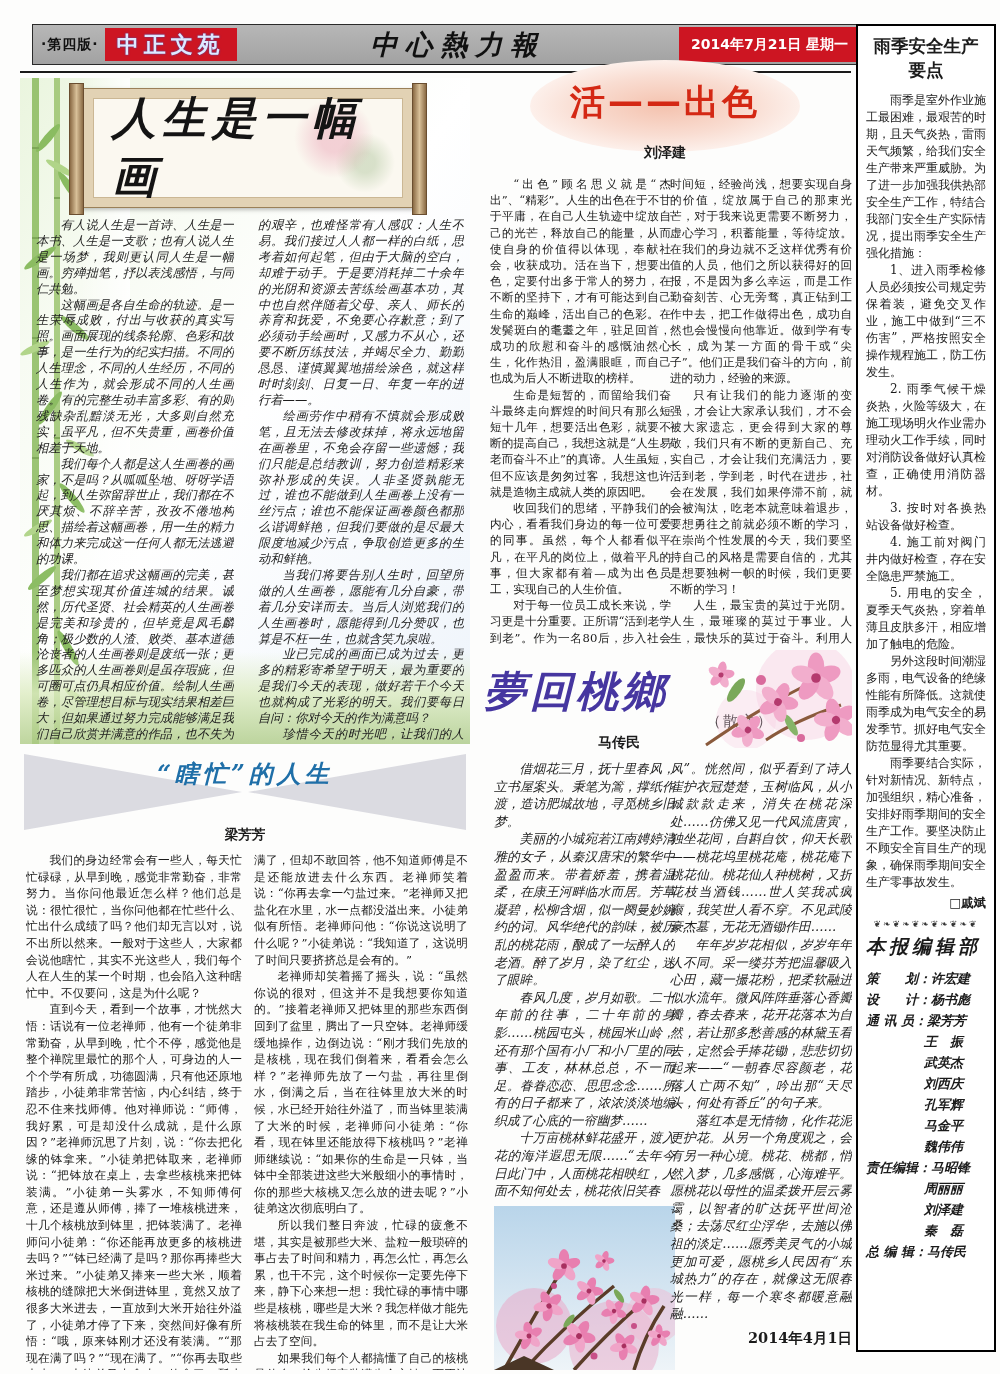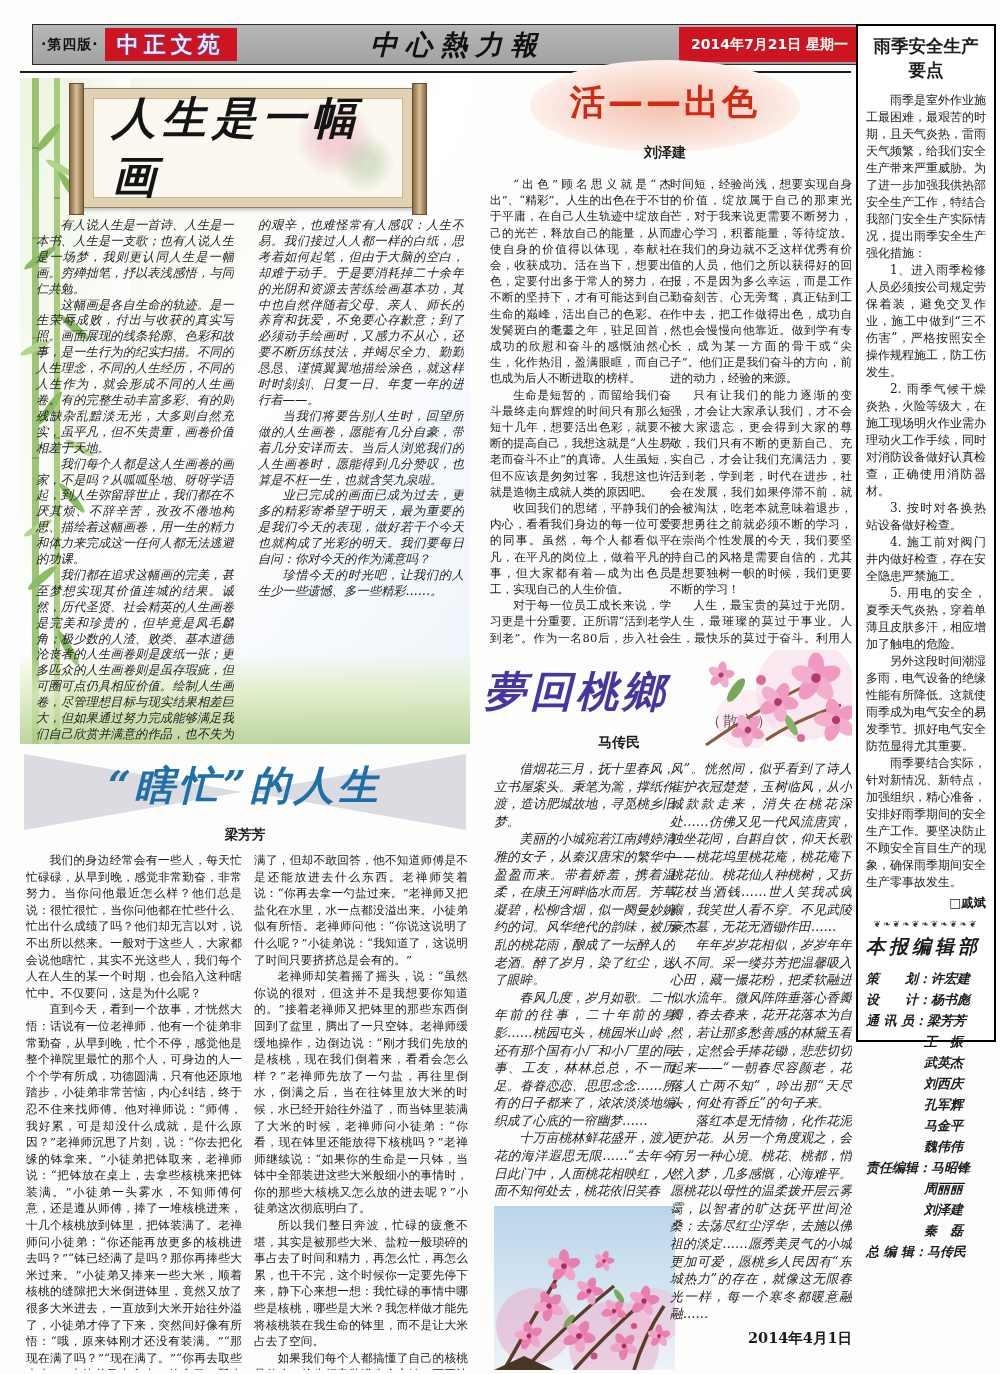--- a/index.html
+++ b/index.html
@@ -75,30 +75,30 @@
   .art3 .col p{font-size:12.8px;line-height:17.6px;font-style:italic;}
   .orchard{width:181px;height:164px;margin-top:6px;display:block;}
   .art3-date{text-align:right;font-weight:bold;font-size:14.5px;margin-top:6px;font-style:normal;}
 
   
   .art4{position:absolute;left:20px;top:750px;width:450px;height:624px;overflow:hidden;}
   .art4-head{position:relative;height:100px;}
   .tri-l,.tri-r{position:absolute;top:4px;width:218px;height:76px;background:#dbdbe1;}
   .tri-l{left:4px;clip-path:polygon(0 0,100% 50%,0 100%);}
   .tri-r{right:4px;clip-path:polygon(100% 0,0 50%,100% 100%);}
-  .art4-title{position:absolute;left:0;top:8px;width:100%;text-align:center;font-size:40px;
+  .art4-title{position:absolute;left:0;top:8px;width:100%;text-align:center;font-size:24px;
     font-weight:bold;font-style:italic;letter-spacing:4px;color:var(--busy-title-blue,#1f6fa8);}
   .art4-author{position:absolute;left:0;top:76px;width:100%;text-align:center;
     font-size:13.5px;font-weight:bold;}
   .art4 .col1{position:absolute;left:6px;top:102px;width:216px;height:518px;}
   .art4 .col2{position:absolute;left:234px;top:102px;width:214px;height:518px;}
   .art4 .col p{font-size:11.7px;line-height:16.6px;}
 
   
-  .sidebar{position:absolute;left:856px;top:24px;width:140px;height:1018px;box-sizing:border-box;
+  .sidebar{position:absolute;left:856px;top:24px;width:140px;height:1328px;box-sizing:border-box;
     border:2px solid #000;background:#fff;padding:8px 8px 6px 8px;}
   .sidebar-title{font-size:17.5px;font-weight:900;text-align:center;margin:0 0 10px 0;
     letter-spacing:0;font-family:"DejaVu Sans",sans-serif;}
   .sidebar-body p{margin:0;font-size:12px;line-height:17px;text-align:justify;text-indent:2em;}
   .sidebar-sign{text-align:right;font-size:12.5px;font-weight:bold;margin-top:4px;}
   .ornament{text-align:center;font-size:9px;letter-spacing:2px;color:#333;margin:7px 0 5px 0;}
   .editorial-heading{text-align:left;font-size:19px;font-weight:bold;font-style:italic;
     letter-spacing:4px;margin:2px 0 8px 0;}
   .staff-row{display:flex;justify-content:space-between;font-size:13px;font-weight:bold;
     line-height:21px;font-family:"DejaVu Sans",sans-serif;font-style:italic;}
@@ -158,20 +158,21 @@
   </div>
 
   <div class="col col1">
       <p>有人说人生是一首诗、人生是一本书、人生是一支歌；也有人说人生是一场梦，我则更认同人生是一幅画。穷殚拙笔，抒以表浅感悟，与同仁共勉。</p>
       <p>这幅画是各自生命的轨迹。是一生荣辱成败，付出与收获的真实写照。画面展现的线条轮廓、色彩和故事，是一生行为的纪实扫描。不同的人生理念，不同的人生经历，不同的人生作为，就会形成不同的人生画卷。有的完整生动丰富多彩、有的则残缺杂乱黯淡无光，大多则自然充实，虽平凡，但不失贵重，画卷价值相差于天地。</p>
       <p>我们每个人都是这人生画卷的画家，不是吗？从呱呱坠地、呀呀学语起，到人生弥留辞世止，我们都在不厌其烦、不辞辛苦，孜孜不倦地构思、描绘着这幅画卷，用一生的精力和体力来完成这一任何人都无法逃避的功课。</p>
       <p>我们都在追求这幅画的完美，甚至梦想实现其价值连城的结果。诚然，历代圣贤、社会精英的人生画卷是完美和珍贵的，但毕竟是凤毛麟角；极少数的人渣、败类、基本道德沦丧者的人生画卷则是废纸一张；更多匹众的人生画卷则是虽存瑕疵，但可圈可点仍具相应价值。绘制人生画卷，尽管理想目标与现实结果相差巨大，但如果通过努力完成能够满足我们自己欣赏并满意的作品，也不失为善终圆满。</p>
     </div>
   <div class="col col2">
   <p class="cont">的艰辛，也难怪常有人感叹：人生不易。我们接过人人都一样的白纸，思考着如何起笔，但由于大脑的空白，却难于动手。于是要消耗掉二十余年的光阴和资源去苦练绘画基本功，其中也自然伴随着父母、亲人、师长的养育和抚爱，不免要心存歉意；到了必须动手绘画时，又感力不从心，还要不断历练技法，并竭尽全力、勤勤恳恳、谨慎翼翼地描绘涂色，就这样时时刻刻、日复一日、年复一年的进行着——。</p>
+      <p>绘画劳作中稍有不慎就会形成败笔，且无法去修改抹掉，将永远地留在画卷里，不免会存留一些遗憾；我们只能是总结教训，努力创造精彩来弥补形成的失误。人非圣贤孰能无过，谁也不能做到人生画卷上没有一丝污点；谁也不能保证画卷颜色都那么谐调鲜艳，但我们要做的是尽最大限度地减少污点，争取创造更多的生动和鲜艳。</p>
       <p>当我们将要告别人生时，回望所做的人生画卷，愿能有几分自豪，带着几分安详而去。当后人浏览我们的人生画卷时，愿能得到几分赞叹，也算是不枉一生，也就含笑九泉啦。</p>
       <p>业已完成的画面已成为过去，更多的精彩寄希望于明天，最为重要的是我们今天的表现，做好若干个今天也就构成了光彩的明天。我们要每日自问：你对今天的作为满意吗？</p>
       <p>珍惜今天的时光吧，让我们的人生少一些遗憾、多一些精彩……。</p>
     </div>
 
 </div>
 
 <div class="art2">
   <div class="oval">
     <span class="art2-title">活——出色</span>

